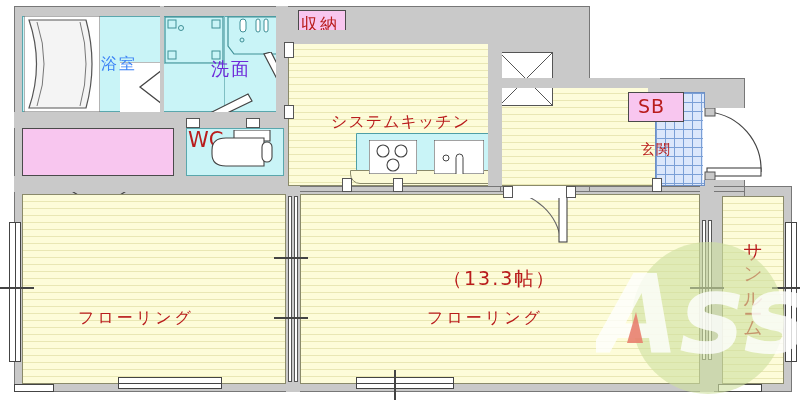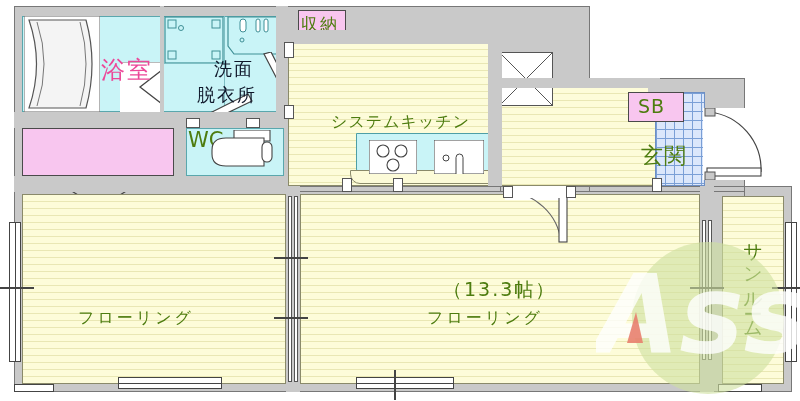--- a/index.html
+++ b/index.html
@@ -14,21 +14,21 @@
   .floorpat{
     background-image:repeating-linear-gradient(
       to bottom,
       #fdfcd9 0px,#fdfcd9 6px,
       #e9e7b4 6px,#e9e7b4 7px);
   }
   .wet{background:#c9f4f7;border:1px solid #5aa7ad;}
   .pink{background:#f8c6ef;border:1.5px solid #4a4a4a;}
   .white-box{background:#ffffff;border:1px solid #555;}
 
-  .label{position:absolute;color:#4d7c0f;white-space:nowrap;
+  .label{position:absolute;color:#b91c1c;white-space:nowrap;
          font-family:"DejaVu Sans","Liberation Sans",sans-serif;}
   .lbl-room{font-size:23px;letter-spacing:5px;}
   .lbl-sub{font-size:18px;letter-spacing:1px;}
   .lbl-mat{font-size:16px;letter-spacing:3px;}
   .lbl-sm{font-size:16px;letter-spacing:2px;}
   .lbl-box{font-size:17px;letter-spacing:2px;}
   .lbl-vert{writing-mode:vertical-rl;text-orientation:upright;
             font-size:19px;letter-spacing:3px;}
 
   
@@ -170,39 +170,39 @@
   <div class="abs wall-plain" style="left:500px;top:78px;width:160px;height:10px;"></div>
   <div class="abs wall-plain" style="left:488px;top:30px;width:14px;height:76px;"></div>
   <div class="abs wall-plain" style="left:488px;top:104px;width:14px;height:82px;"></div>
   <div class="abs wall-plain" style="left:648px;top:78px;width:12px;height:40px;"></div>
   <div class="abs wall-plain" style="left:276px;top:6px;width:12px;height:120px;"></div>
   <div class="abs wall-plain" style="left:160px;top:6px;width:4px;height:114px;"></div>
   <div class="abs wall-plain" style="left:14px;top:112px;width:274px;height:16px;"></div>
   <div class="abs wall-plain" style="left:14px;top:176px;width:274px;height:16px;"></div>
 
   <div class="abs tile" style="left:655px;top:92px;width:50px;height:94px;"></div>
-  <span class="label lbl-box" style="left:641px;top:141px;font-size:22px;letter-spacing:1px;">玄関</span>
+  <span class="label lbl-box" style="left:641px;top:141px;font-size:14px;letter-spacing:1px;">玄関</span>
 
   <div class="abs pink" style="left:628px;top:92px;width:56px;height:30px;"></div>
   <span class="label lbl-box" style="left:638px;top:95px;font-size:19px;letter-spacing:1px;">SB</span>
 
   <div class="abs white-box" style="left:705px;top:110px;width:56px;height:68px;border:none;background:#ffffff;"></div>
   <svg class="abs" style="left:703px;top:108px;width:62px;height:72px;">
     <rect x="0" y="0" width="62" height="72" fill="#ffffff" stroke="none"></rect>
     <path d="M6 4 A58 58 0 0 1 58 64" fill="none" stroke="#444" stroke-width="1.2"></path>
     <rect x="4" y="60" width="54" height="8" fill="#ffffff" stroke="#444" stroke-width="1.1"></rect>
     <rect x="2" y="0" width="10" height="8" fill="#c9c9c9" stroke="#555" stroke-width="1"></rect>
     <rect x="2" y="64" width="10" height="8" fill="#c9c9c9" stroke="#555" stroke-width="1"></rect>
   </svg>
 
   <div class="abs room floorpat" style="left:22px;top:194px;width:264px;height:190px;"></div>
   <span class="label lbl-mat" style="left:78px;top:308px;">フローリング</span>
 
   <div class="abs room floorpat" style="left:300px;top:194px;width:400px;height:190px;"></div>
-  <span class="label lbl-sub" style="left:443px;top:277px;font-size:19px;letter-spacing:2px;">（13.3帖）</span>
+  <span class="label lbl-sub" style="left:443px;top:266px;font-size:19px;letter-spacing:2px;">（13.3帖）</span>
   <span class="label lbl-mat" style="left:427px;top:308px;">フローリング</span>
 
   <svg class="abs" style="left:505px;top:186px;width:70px;height:58px;">
     <rect x="0" y="0" width="70" height="14" fill="#ffffff" stroke="none"></rect>
     <path d="M2 6 A56 56 0 0 1 56 56" fill="none" stroke="#666" stroke-width="1.1"></path>
     <rect x="54" y="2" width="8" height="54" fill="#ffffff" stroke="#444" stroke-width="1.1"></rect>
   </svg>
   <div class="abs" style="left:503px;top:186px;width:10px;height:12px;background:#ffffff;border:1px solid #555;"></div>
   <div class="abs" style="left:566px;top:186px;width:10px;height:12px;background:#ffffff;border:1px solid #555;"></div>
   <div class="abs" style="left:513px;top:186px;width:53px;height:12px;background:#ffffff;"></div>
@@ -251,18 +251,17 @@
   <div class="abs" style="left:246px;top:118px;width:14px;height:10px;background:#ffffff;border:1px solid #555;"></div>
 
   <div id="wm">
     <svg width="204" height="161" viewBox="0 0 204 161">
       <circle cx="112" cy="78" r="76" fill="#cfe0a0" opacity="0.62"></circle>
       <text x="0" y="112" font-family="DejaVu Sans, Liberation Sans, sans-serif" font-size="108" font-style="italic" font-weight="bold" fill="#ffffff" opacity="0.80">Assist</text>
       <path d="M31 103 L40 72 L47 103 Z" fill="#e8806e" opacity="0.9"></path>
     </svg>
   </div>
 
-<div style="position: absolute; left: 197px; top: 56px; font-size: 18px; letter-spacing: 2px; color: #0f172a; line-height: 26px; text-align: center; font-family: Liberation Serif, serif;">
+<div style="position: absolute; left: 197px; top: 56px; font-size: 18px; letter-spacing: 2px; color: #6d28d9; line-height: 26px; text-align: center; font-family: Liberation Serif, serif;">
       <div style="margin-left: 14px;">洗面</div>
-      <div>脱衣所</div>
     </div>
-    <span style="position: absolute; left: 101px; top: 54px; font-size: 24px; letter-spacing: 2px; color: #ec4899;">浴室</span>
+    <span style="position: absolute; left: 101px; top: 54px; font-size: 16px; letter-spacing: 2px; color: #3b82f6;">浴室</span>
   </div>
 
 </body></html>

